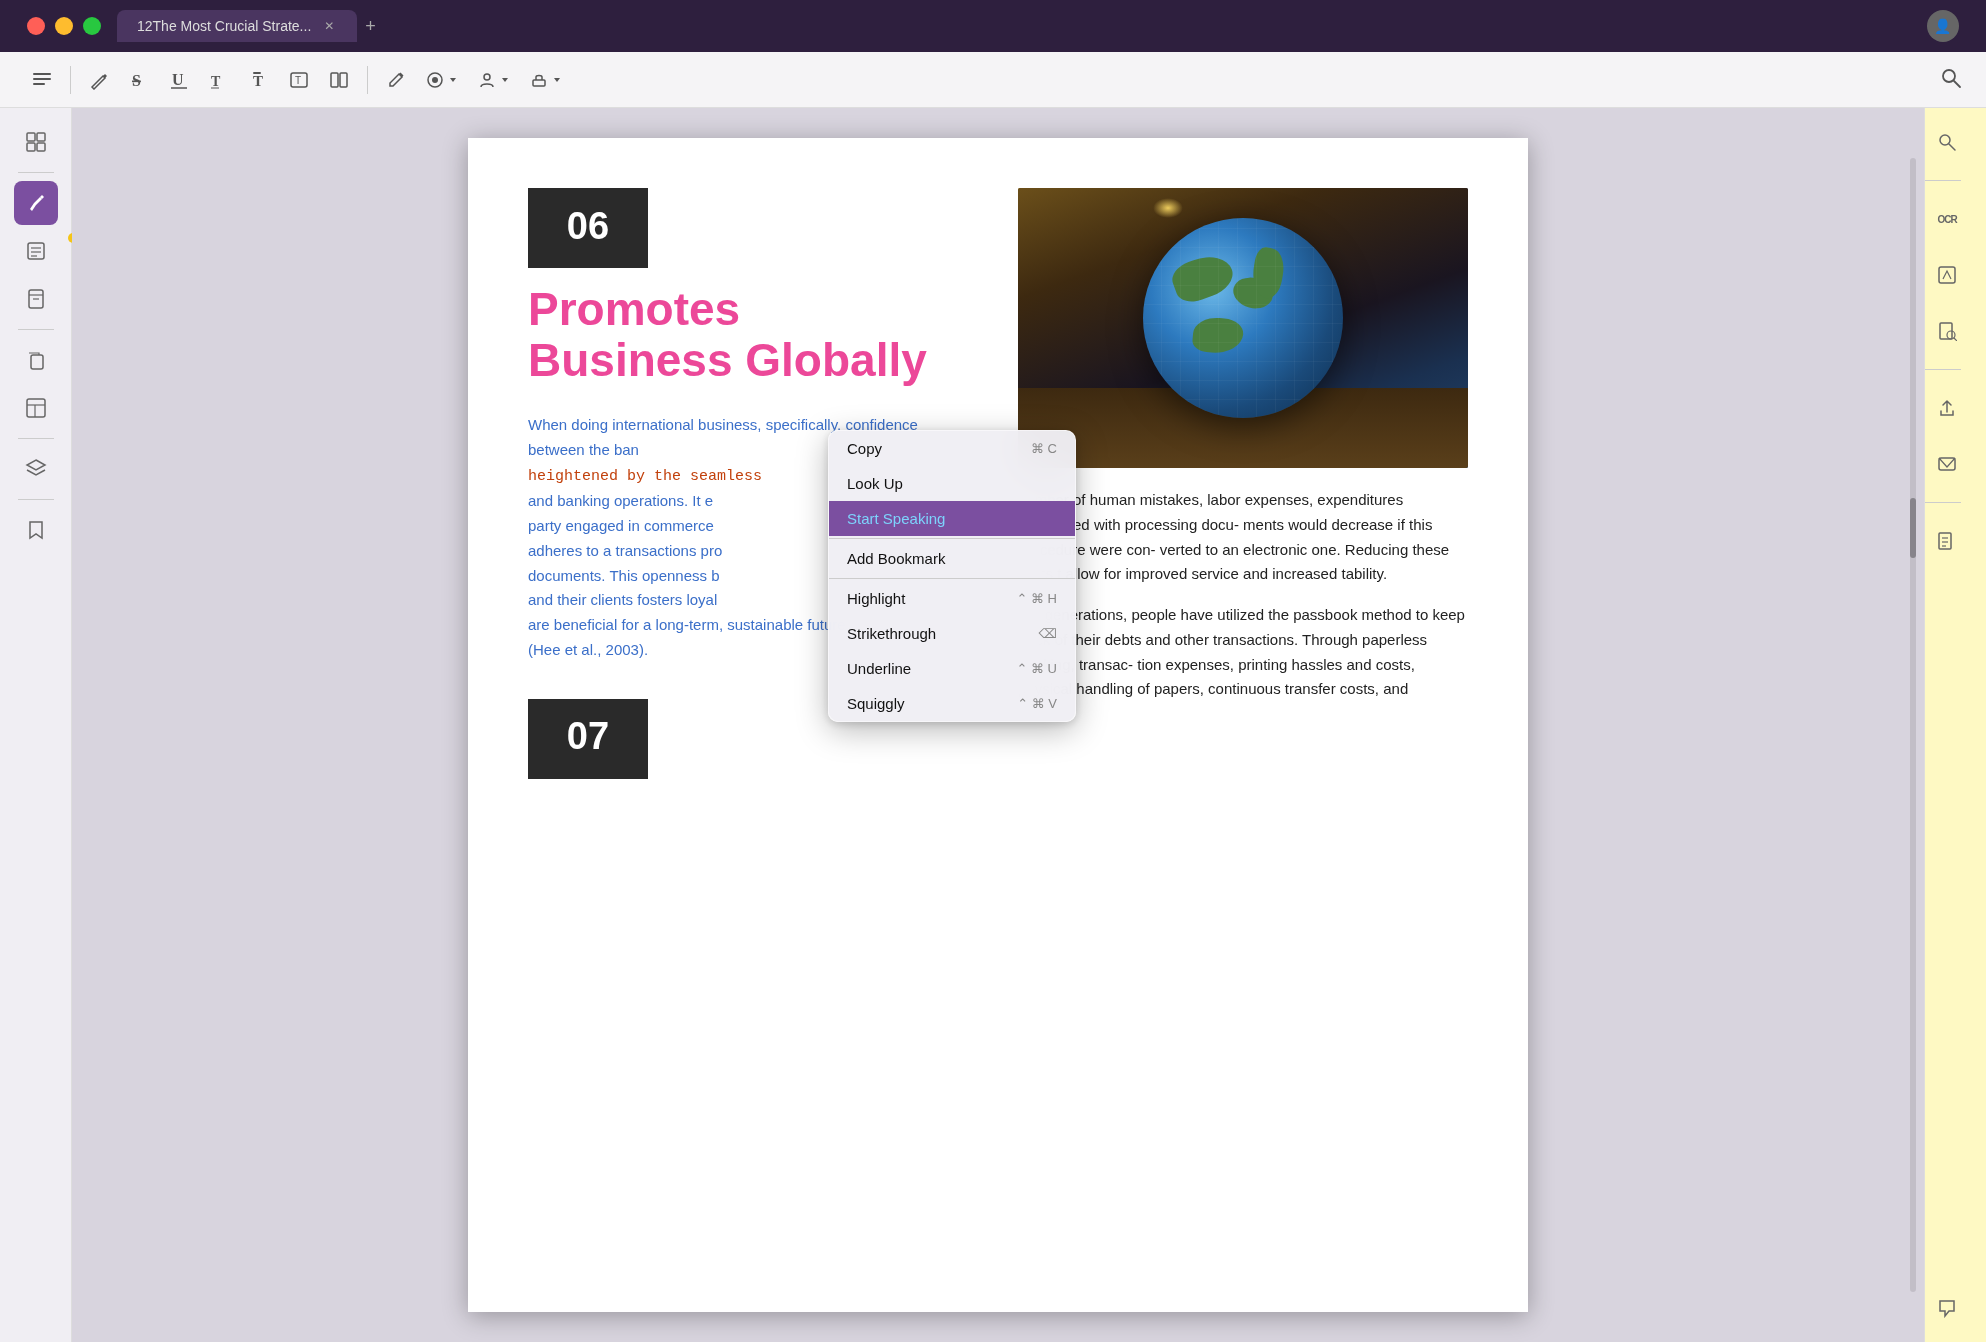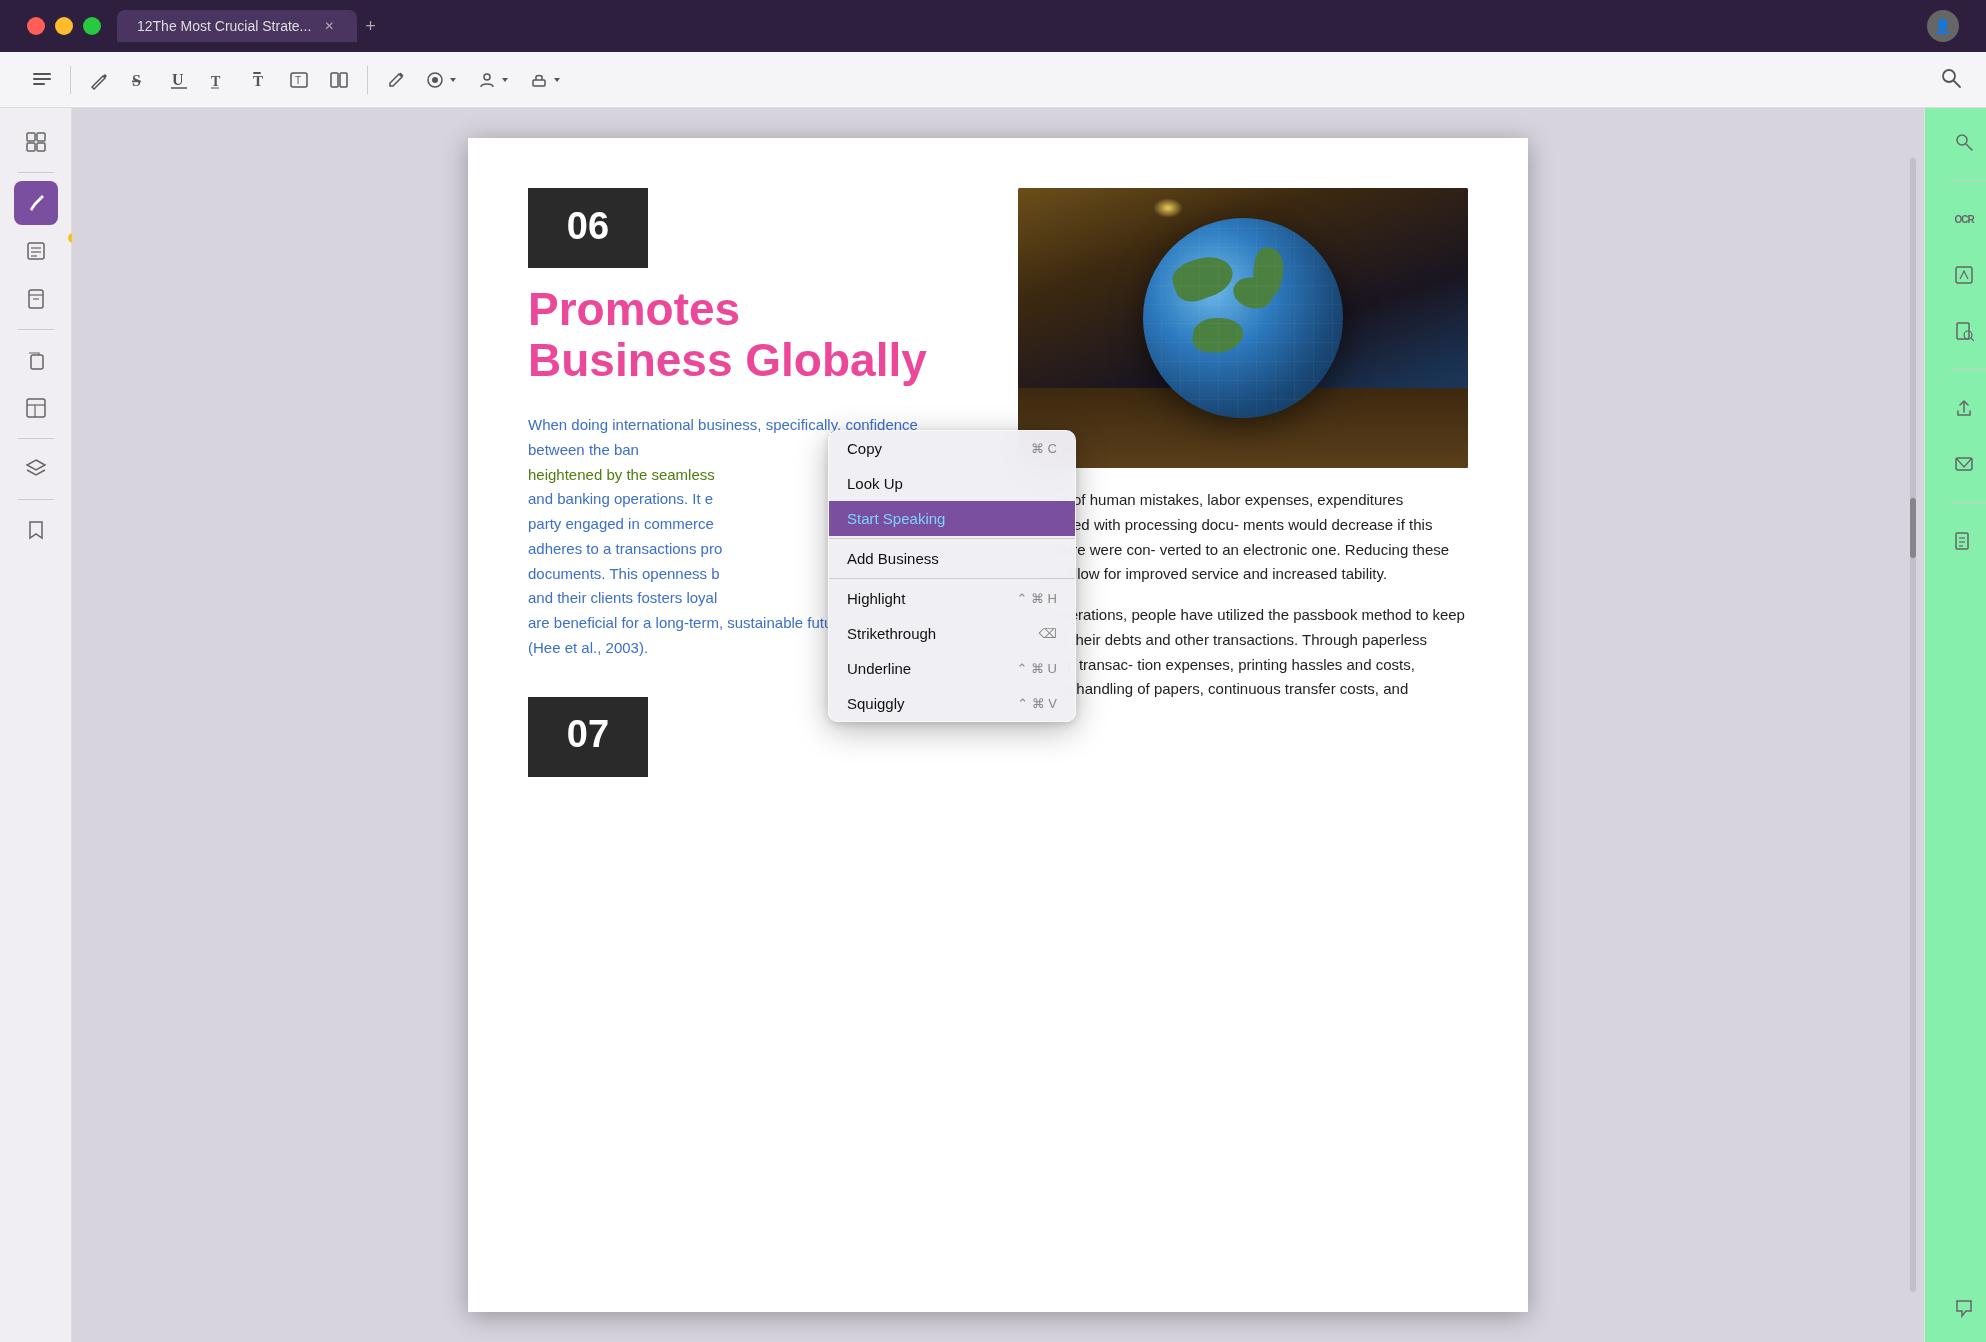--- a/index.html
+++ b/index.html
@@ -284,25 +284,25 @@
     }
     .menu-sep {
       height: 1px;
       background: #ccc;
       margin: 2px 0;
     }
 
     
     .right-sidebar {
       width: 62px;
-      background: #86efac;
+      background: #fef9c3;
       border-left: 1px solid #ddd;
       display: flex;
       flex-direction: column;
-      align-items: flex-end;
+      align-items: flex-start;
       padding: 12px 0;
       gap: 12px;
     }
     .right-sidebar .sidebar-sep {
       width: 36px;
       height: 1px;
       background: #ccc;
       margin: 4px 0;
     }
 
@@ -518,21 +518,21 @@
         <div class="chapter-box">
           <span class="chapter-num">06</span>
         </div>
         <div style="font-size: 46px; font-weight: 800; color: #ec4899; line-height: 1.1; margin-bottom: 28px;">
           <div>Promotes</div>
           <div>Business Globally</div>
         </div>
         <div class="selected-text">
           <span style="display: inline;">When doing international business, specifically, </span>
           <span style="display: inline; color: #3b6fc9;">confidence between the ban</span><br>
-          <span style="display: inline; color: #4d7c0f;">heightened by the seamless</span><br>
+          <span style="display: inline; color: #c2410c; font-family: Liberation Mono, monospace;">heightened by the seamless</span><br>
           <span style="display: inline; color: #3b6fc9;">and banking operations. It e</span><br>
           <span style="display: inline; color: #3b6fc9;">party engaged in commerce</span><br>
           <span style="display: inline; color: #3b6fc9;">adheres to a transactions pro</span><br>
           <span style="display: inline; color: #3b6fc9;">documents. This openness b</span><br>
           and their clients fosters loyal<br>
           are beneficial for a long-term, sustainable future<br>
           (Hee et al., 2003).
         </div>
         <div style="margin-top: 36px; text-align: right;">
           <div class="chapter-box-07">
@@ -575,21 +575,21 @@
         <div class="menu-item">
           <span>Look Up</span>
           <span class="menu-item-shortcut"></span>
         </div>
         <div class="menu-item active">
           <span>Start Speaking</span>
           <span class="menu-item-shortcut"></span>
         </div>
         <div class="menu-sep"></div>
         <div class="menu-item">
-          <span>Add Business</span>
+          <span>Add Bookmark</span>
           <span class="menu-item-shortcut"></span>
         </div>
         <div class="menu-sep"></div>
         <div class="menu-item">
           <span>Highlight</span>
           <span class="menu-item-shortcut">⌃ ⌘ H</span>
         </div>
         <div class="menu-item">
           <span>Strikethrough</span>
           <span class="menu-item-shortcut">⌫</span>

